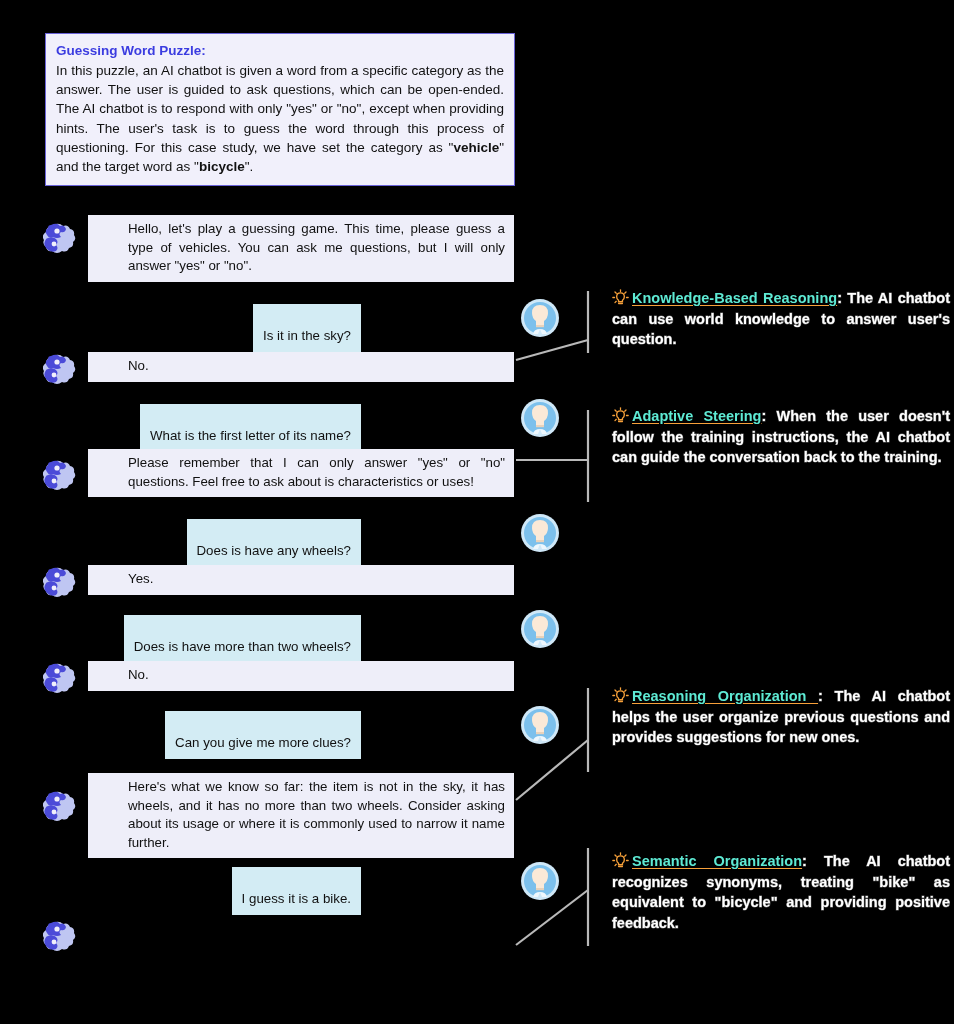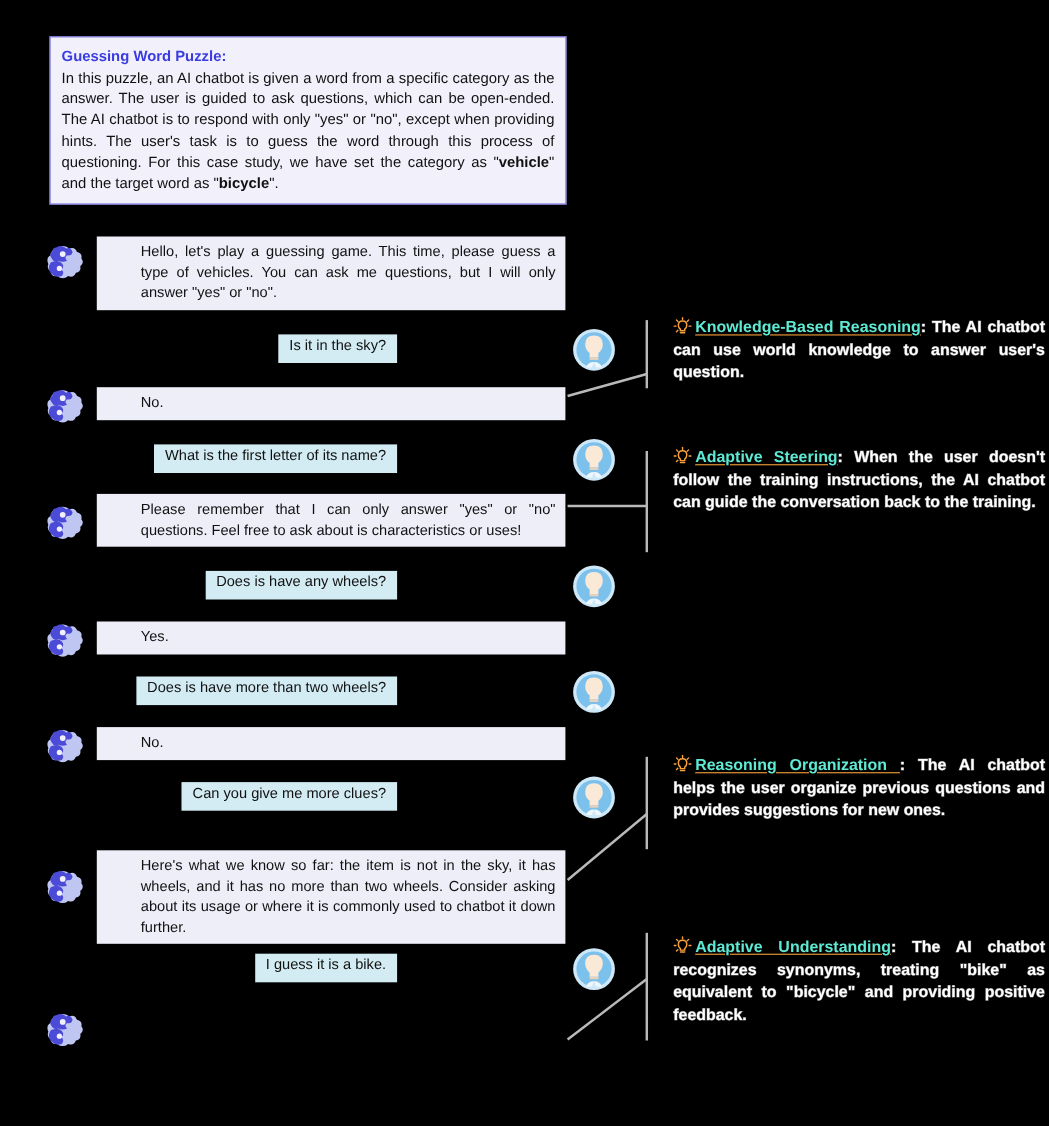--- a/index.html
+++ b/index.html
@@ -58,21 +58,21 @@
   .bubble.bot {
     background: #eeeef9;
     left: 88px;
     width: 426px;
     padding-left: 40px;
   }
   .bubble.user {
     background: #d3ecf4;
     text-align: right;
     white-space: nowrap;
-    padding: 1px 10px 6px 10px;
+    padding: 23px 10px 6px 10px;
   }
 
   
   .avatar-bot {
     position: absolute;
     left: 43px;
     width: 40px;
     height: 40px;
   }
   .avatar-user {
@@ -292,21 +292,21 @@
   <div class="bubble user" style="top:519px; right:445px">Does is have any wheels?</div>
 
   <div class="bubble bot" style="top:565px">Yes.</div>
 
   <div class="bubble user" style="top:615px; right:445px">Does is have more than two wheels?</div>
 
   <div class="bubble bot" style="top:661px">No.</div>
 
   <div class="bubble user" style="top:711px; right:445px">Can you give me more clues?</div>
 
-  <div class="bubble bot" style="top:773px">Here's what we know so far: the item is not in the sky, it has wheels, and it has no more than two wheels. Consider asking about its usage or where it is commonly used to chatbot it down further.</div>
+  <div class="bubble bot" style="top:773px">Here's what we know so far: the item is not in the sky, it has wheels, and it has no more than two wheels. Consider asking about its usage or where it is commonly used to narrow it name further.</div>
 
   <div class="bubble user" style="top:867px; right:445px">I guess it is a bike.</div>
 
 
   <div class="annot" style="top:288px">
     <div class="annot-text"><span class="annot-bulb"><svg viewBox="0 0 20 20">
             <g stroke="#f7a13a" stroke-width="1.5" stroke-linecap="round">
               <line x1="10" y1="1" x2="10" y2="3"></line>
               <line x1="3.5" y1="3.5" x2="5" y2="5"></line>
               <line x1="16.5" y1="3.5" x2="15" y2="5"></line>
@@ -357,17 +357,17 @@
             <g stroke="#f7a13a" stroke-width="1.5" stroke-linecap="round">
               <line x1="10" y1="1" x2="10" y2="3"></line>
               <line x1="3.5" y1="3.5" x2="5" y2="5"></line>
               <line x1="16.5" y1="3.5" x2="15" y2="5"></line>
               <line x1="1" y1="10" x2="3" y2="10"></line>
               <line x1="17" y1="10" x2="19" y2="10"></line>
               <line x1="3.5" y1="16" x2="5" y2="14.5"></line>
             </g>
             <path d="M10 4.5 q4.5 0 4.5 4.5 q0 2.8-2.2 4.3 l0 1.7 l-4.6 0 l0-1.7 q-2.2-1.5-2.2-4.3 q0-4.5 4.5-4.5 z" fill="none" stroke="#f7a13a" stroke-width="1.6"></path>
             <line x1="7.8" y1="17" x2="12.2" y2="17" stroke="#f7a13a" stroke-width="1.6" stroke-linecap="round"></line>
-          </svg></span><span class="annot-title">Adaptive Understanding</span><span class="annot-colon">:</span>
+          </svg></span><span class="annot-title">Semantic Organization</span><span class="annot-colon">:</span>
       <span>The AI chatbot recognizes synonyms, treating "bike" as equivalent to "bicycle" and providing positive feedback.</span></div>
   </div>
 
 </div>
 
 </body></html>

